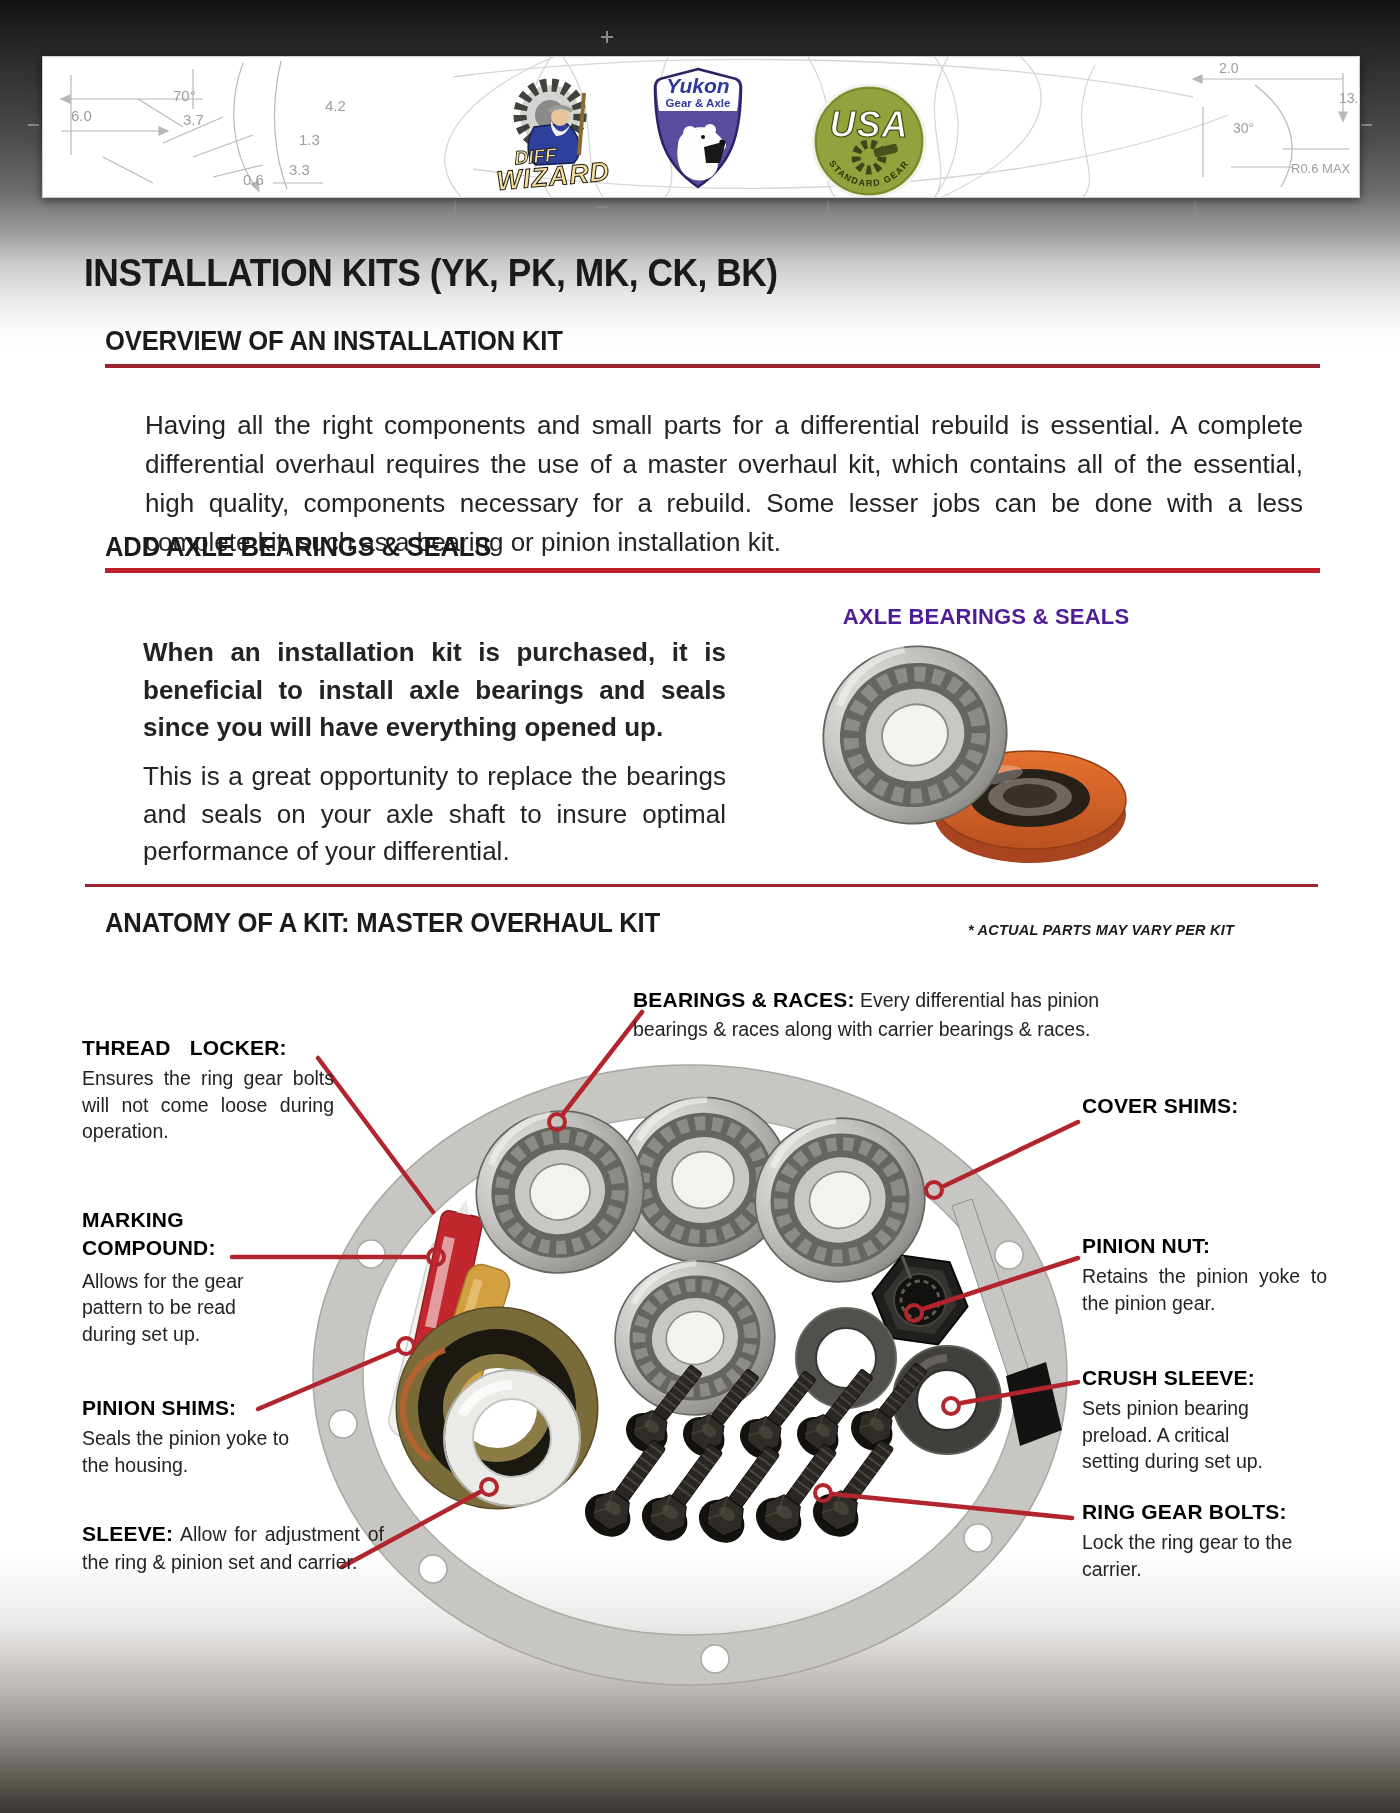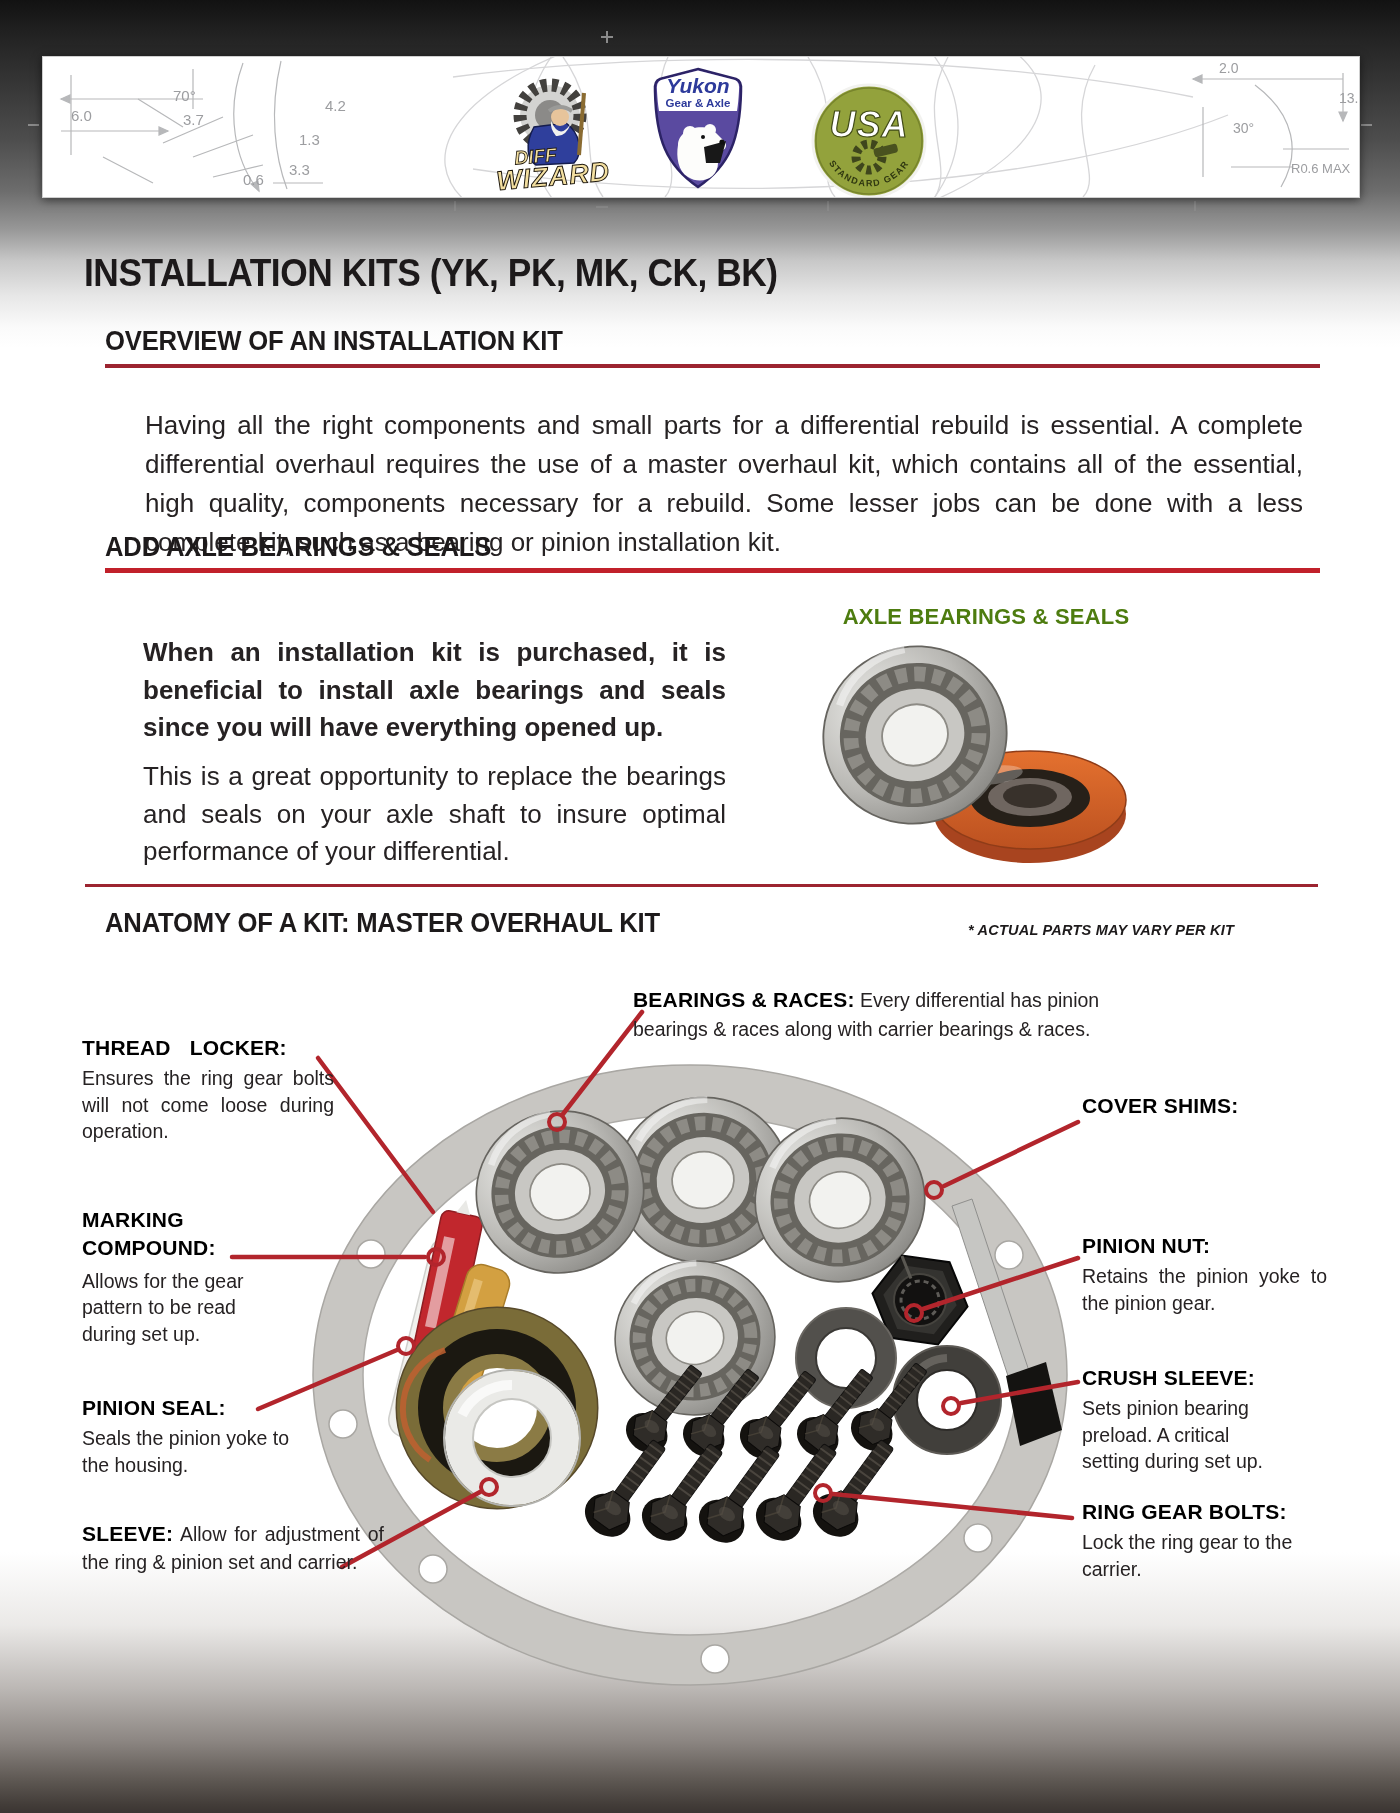--- a/index.html
+++ b/index.html
@@ -19,21 +19,21 @@
   .sec-head{position:absolute;margin:0;font-size:27px;font-weight:700;color:#1d1a1b;
     letter-spacing:-.2px;transform:scaleX(.95);transform-origin:left top;white-space:nowrap;}
   .rule{position:absolute;left:105px;width:1215px;}
   .rule.maroon{background:#9c2430;height:4px;}
   .rule.bright{background:#c1202a;height:5px;}
   .rule.thin{left:85px;width:1233px;background:#9c2430;height:3px;}
   .para{position:absolute;margin:16px;font-size:26px;line-height:1.5;text-align:justify;color:#27232
   4;}
   .para.lead{font-weight:700;}
   .img-label{position:absolute;left:805px;top:604px;width:362px;margin:0;text-align:center;
-    font-size:22px;font-weight:700;color:#4d7c0f;letter-spacing:.2px;}
+    font-size:22px;font-weight:700;color:#4c1d95;letter-spacing:.2px;}
   .note{position:absolute;left:968px;top:921px;margin:0;font-size:15px;font-weight:700;
     font-style:italic;color:#1d1a1b;letter-spacing:.2px;transform:scaleX(.97);
     transform-origin:left top;white-space:nowrap;}
   
   .callout{position:absolute;}
   .callout .lab{color:#000000;font-weight:700;font-size:21px;letter-spacing:.2px;}
   .callout .lab.spread{word-spacing:13px;}
   .callout p{margin:5px 0 0;font-size:19.5px;line-height:1.36;color:#27232
   4;}
   .callout p.just{text-align:justify;}
@@ -341,21 +341,21 @@
     <span class="lab spread">THREAD LOCKER:</span>
     <p class="just">Ensures the ring gear bolts will not come loose during operation.</p>
   </div>
 
   <div class="callout" style="left:82px;top:1206px;width:200px;">
     <span class="lab" style="display:block;width:190px;line-height:1.35;">MARKING COMPOUND:</span>
     <p style="width:172px;">Allows for the gear pattern to be read during set up.</p>
   </div>
 
   <div class="callout" style="left:82px;top:1396px;width:220px;">
-    <span class="lab">PINION SEAL:</span>
+    <span class="lab">PINION SHIMS:</span>
     <p style="width:215px;">Seals the pinion yoke to the housing.</p>
   </div>
 
   <div class="callout" style="left:82px;top:1520px;width:302px;">
     <p class="inlinelab just" style="line-height:1.38;"><span class="lab">SLEEVE:</span> <span>Allow for adjustment of the ring &amp; pinion set and carrier.</span></p>
   </div>
 
   <div class="callout" style="left:1082px;top:1094px;width:250px;">
     <span class="lab">COVER SHIMS:</span>
   </div>

